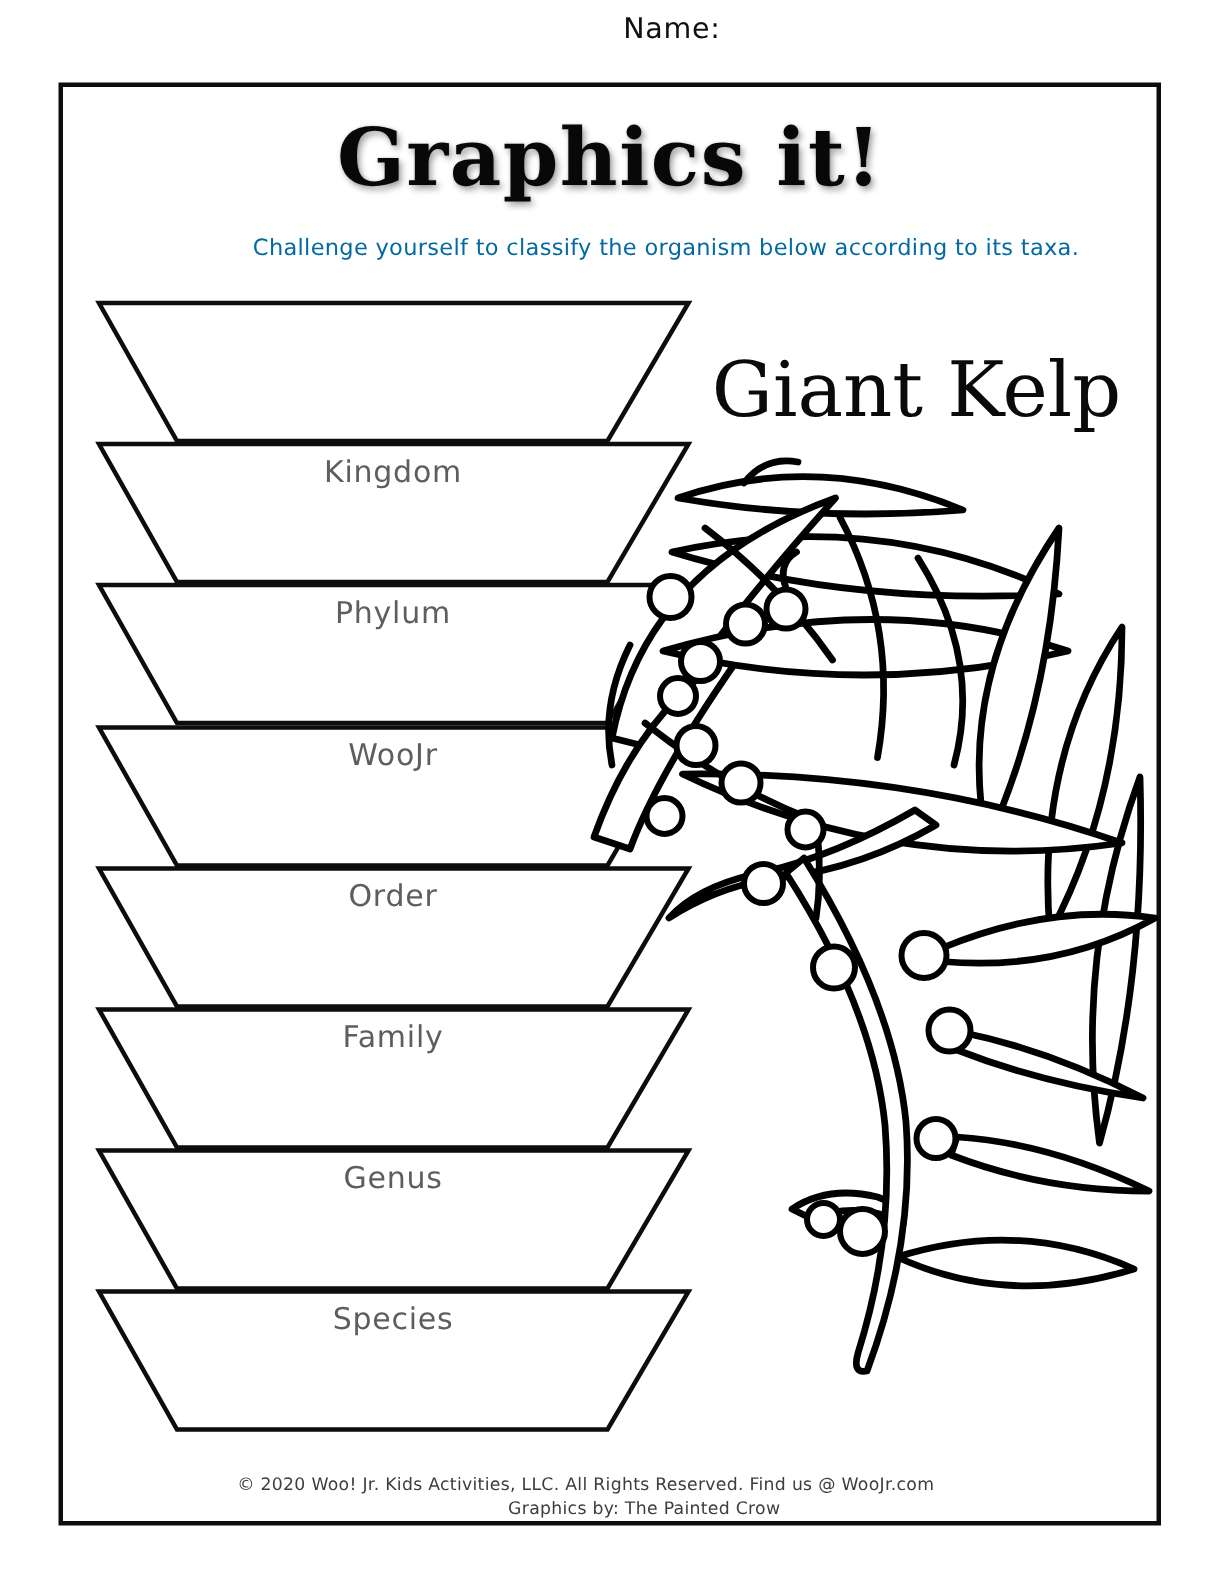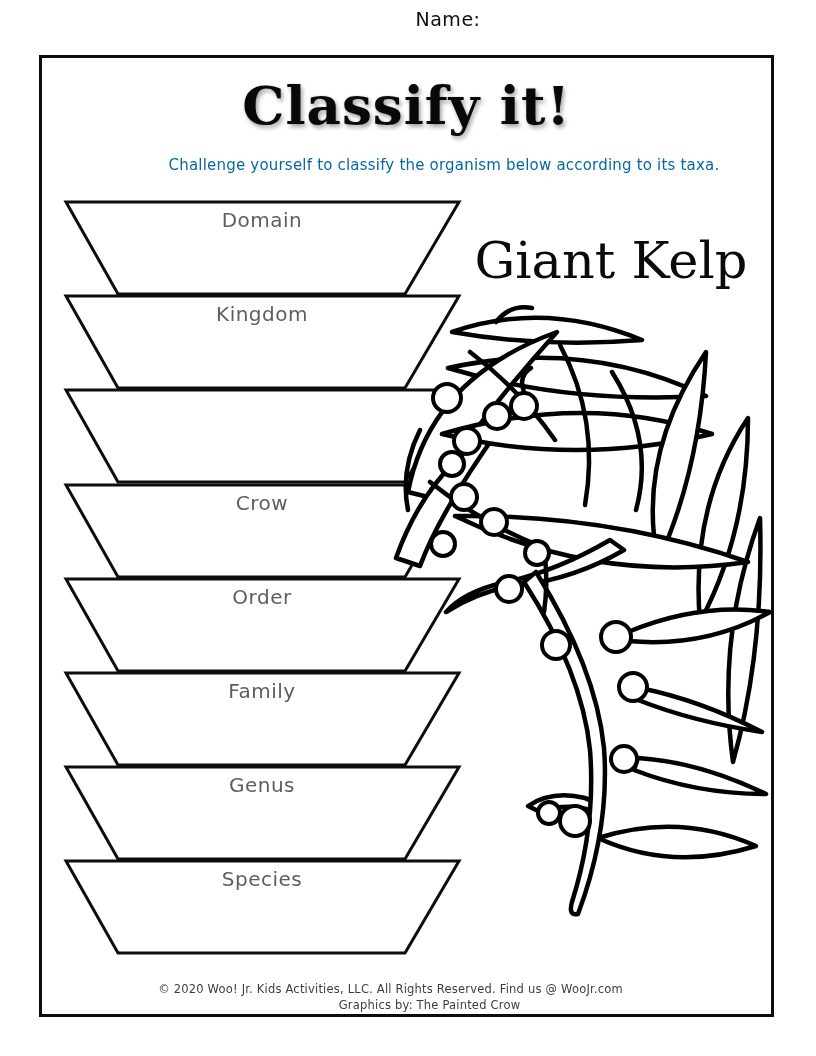--- a/index.html
+++ b/index.html
@@ -44,21 +44,21 @@
 </style>
 </head>
 <body>
 
 <div class="sheet">
 
   <div class="name-row">Name:</div>
 
   <div class="frame"></div>
 
-  <div class="title">Classify it!</div>
+  <div class="title">Graphics it!</div>
 
   <div class="subtitle">Challenge yourself to classify the organism below according to its taxa.</div>
 
   <div class="organism">Giant Kelp</div>
 
   <svg class="art" width="816" height="1056" viewBox="0 0 816 1056" role="img" aria-label="Black and white line drawing of giant kelp with blades and round gas bladders">
 
     <g fill="#ffffff" stroke="#0d0d0d" stroke-width="3" stroke-linejoin="miter">
       <polygon points="66,202 459,202 405,294 118,294"></polygon>
       <polygon points="66,296 459,296 405,388 118,388"></polygon>
@@ -117,23 +117,23 @@
         <circle cx="556" cy="645" r="14"></circle>
         <circle cx="616" cy="637" r="15"></circle>
         <circle cx="633" cy="687" r="14"></circle>
         <circle cx="624" cy="759" r="13"></circle>
         <circle cx="549" cy="813" r="11"></circle>
         <circle cx="575" cy="821" r="15"></circle>
       </g>
     </g>
   </svg>
 
-  <div class="taxon-label" style="top:208px">Domain</div>
   <div class="taxon-label" style="top:302px">Kingdom</div>
-  <div class="taxon-label" style="top:491px">Crow</div>
+  <div class="taxon-label" style="top:396px">Phylum</div>
+  <div class="taxon-label" style="top:491px">WooJr</div>
   <div class="taxon-label" style="top:679px">Family</div>
   <div class="taxon-label" style="top:585px">Order</div>
   <div class="taxon-label" style="top:867px">Species</div>
   <div class="taxon-label" style="top:773px">Genus</div>
 
   <div class="footer l1">© 2020 Woo! Jr. Kids Activities, LLC. All Rights Reserved. Find us @ WooJr.com</div>
   <div class="footer l2">Graphics by: The Painted Crow</div>
 
 </div>
 

